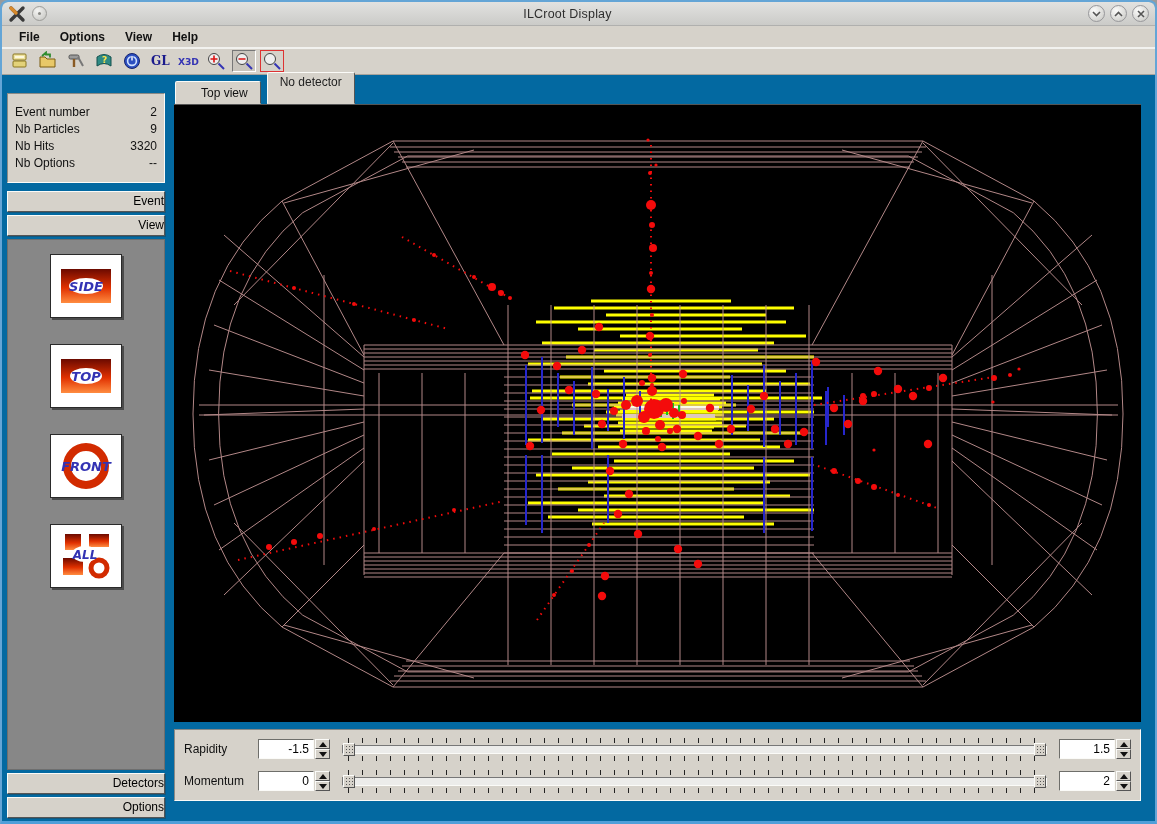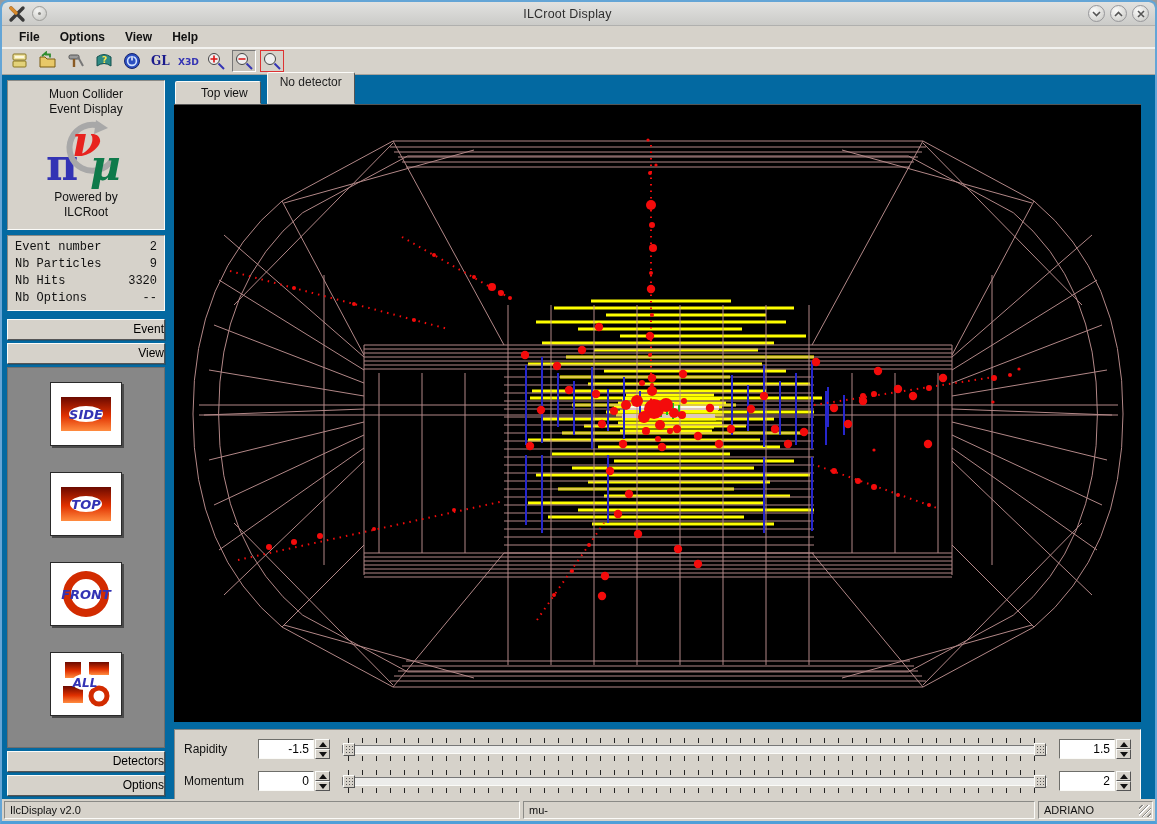--- a/index.html
+++ b/index.html
@@ -62,21 +62,21 @@
 
   
   .main { flex:1; display:flex; min-height:0; }
 
   
   .sidebar { width:166px; flex:0 0 166px; padding:5px 3px 3px 5px; display:flex; flex-direction:column; }
   .panel-sunken { border:1px solid; border-color:#8a8a86 #fbfbf8 #fbfbf8 #8a8a86; background:#d6d2ca; }
   .logo-panel { height:150px; text-align:center; padding-top:6px; }
   .logo-panel .lg-line { font-size:12px; line-height:15px; }
   .logo-art { margin:1px auto 0; display:block; }
-  .stats-panel { margin-top:5px; padding:3px 0;font-family:Liberation Mono, monospace; }
+  .stats-panel { margin-top:13px; padding:10px 0; }
   .stat-row { display:flex; justify-content:space-between; padding:1px 7px; line-height:15px; }
   .btn {
     display:block; width:100%; height:21px; text-align:right; line-height:19px;
     background:#d6d2ca; border:1px solid; border-color:#fbfbf8 #555 #555 #fbfbf8;
     box-shadow:1px 1px 0 #33333355; font-size:12px; cursor:default;
   }
   .ev-btn { margin-top:8px; }
   .vw-btn { margin-top:3px; }
   .dark-panel {
     margin-top:3px; flex:1; background:#878787;
@@ -262,33 +262,20 @@
         <circle cx="8" cy="8" r="5.5" fill="#eee" stroke="#444"></circle>
         <line x1="12.5" y1="12.5" x2="18" y2="18" stroke="#3434b4" stroke-width="2"></line>
       </svg>
     </span>
   </div>
 
   <div class="main">
 
     <div class="sidebar">
 
-      <div class="panel-sunken logo-panel">
-        <div class="lg-line">Muon Collider</div>
-        <div class="lg-line">Event Display</div>
-        <svg class="logo-art" width="96" height="72" viewBox="0 0 96 72">
-          <text x="8" y="62" font-size="44" font-weight="bold" fill="#3333b4" font-family="DejaVu Serif, serif">π</text>
-          <path d="M62 8 a23 23 0 1 0 12 34" fill="none" stroke="#a8a8a8" stroke-width="6"></path>
-          <path d="M58 2 L70 10 L56 16 Z" fill="#a8a8a8"></path>
-          <text x="34" y="38" font-size="42" font-weight="bold" font-style="italic" fill="#e8231f" font-family="DejaVu Serif, serif">ν</text>
-          <text x="52" y="62" font-size="42" font-weight="bold" font-style="italic" fill="#0e7a4a" font-family="DejaVu Serif, serif">μ</text>
-        </svg>
-        <div class="lg-line">Powered by</div>
-        <div class="lg-line">ILCRoot</div>
-      </div>
 
       <div class="panel-sunken stats-panel">
         <div class="stat-row">
           <span>Event number</span>
           <span>2</span>
         </div>
         <div class="stat-row">
           <span>Nb Particles</span>
           <span>9</span>
         </div>
@@ -717,21 +704,13 @@
               <span class="sb">
                   <span class="tri-dn"></span>
                 </span>
             </span>
           </span>
         </div>
       </div>
     </div>
   </div>
 
-  <div class="statusbar">
-    <div class="status-cell sc1">IlcDisplay v2.0</div>
-    <div class="status-cell sc2">mu-</div>
-    <div class="status-cell sc3">
-      <span>ADRIANO</span>
-      <span class="grip"></span>
-    </div>
-  </div>
 </div>
 
 </body></html>

